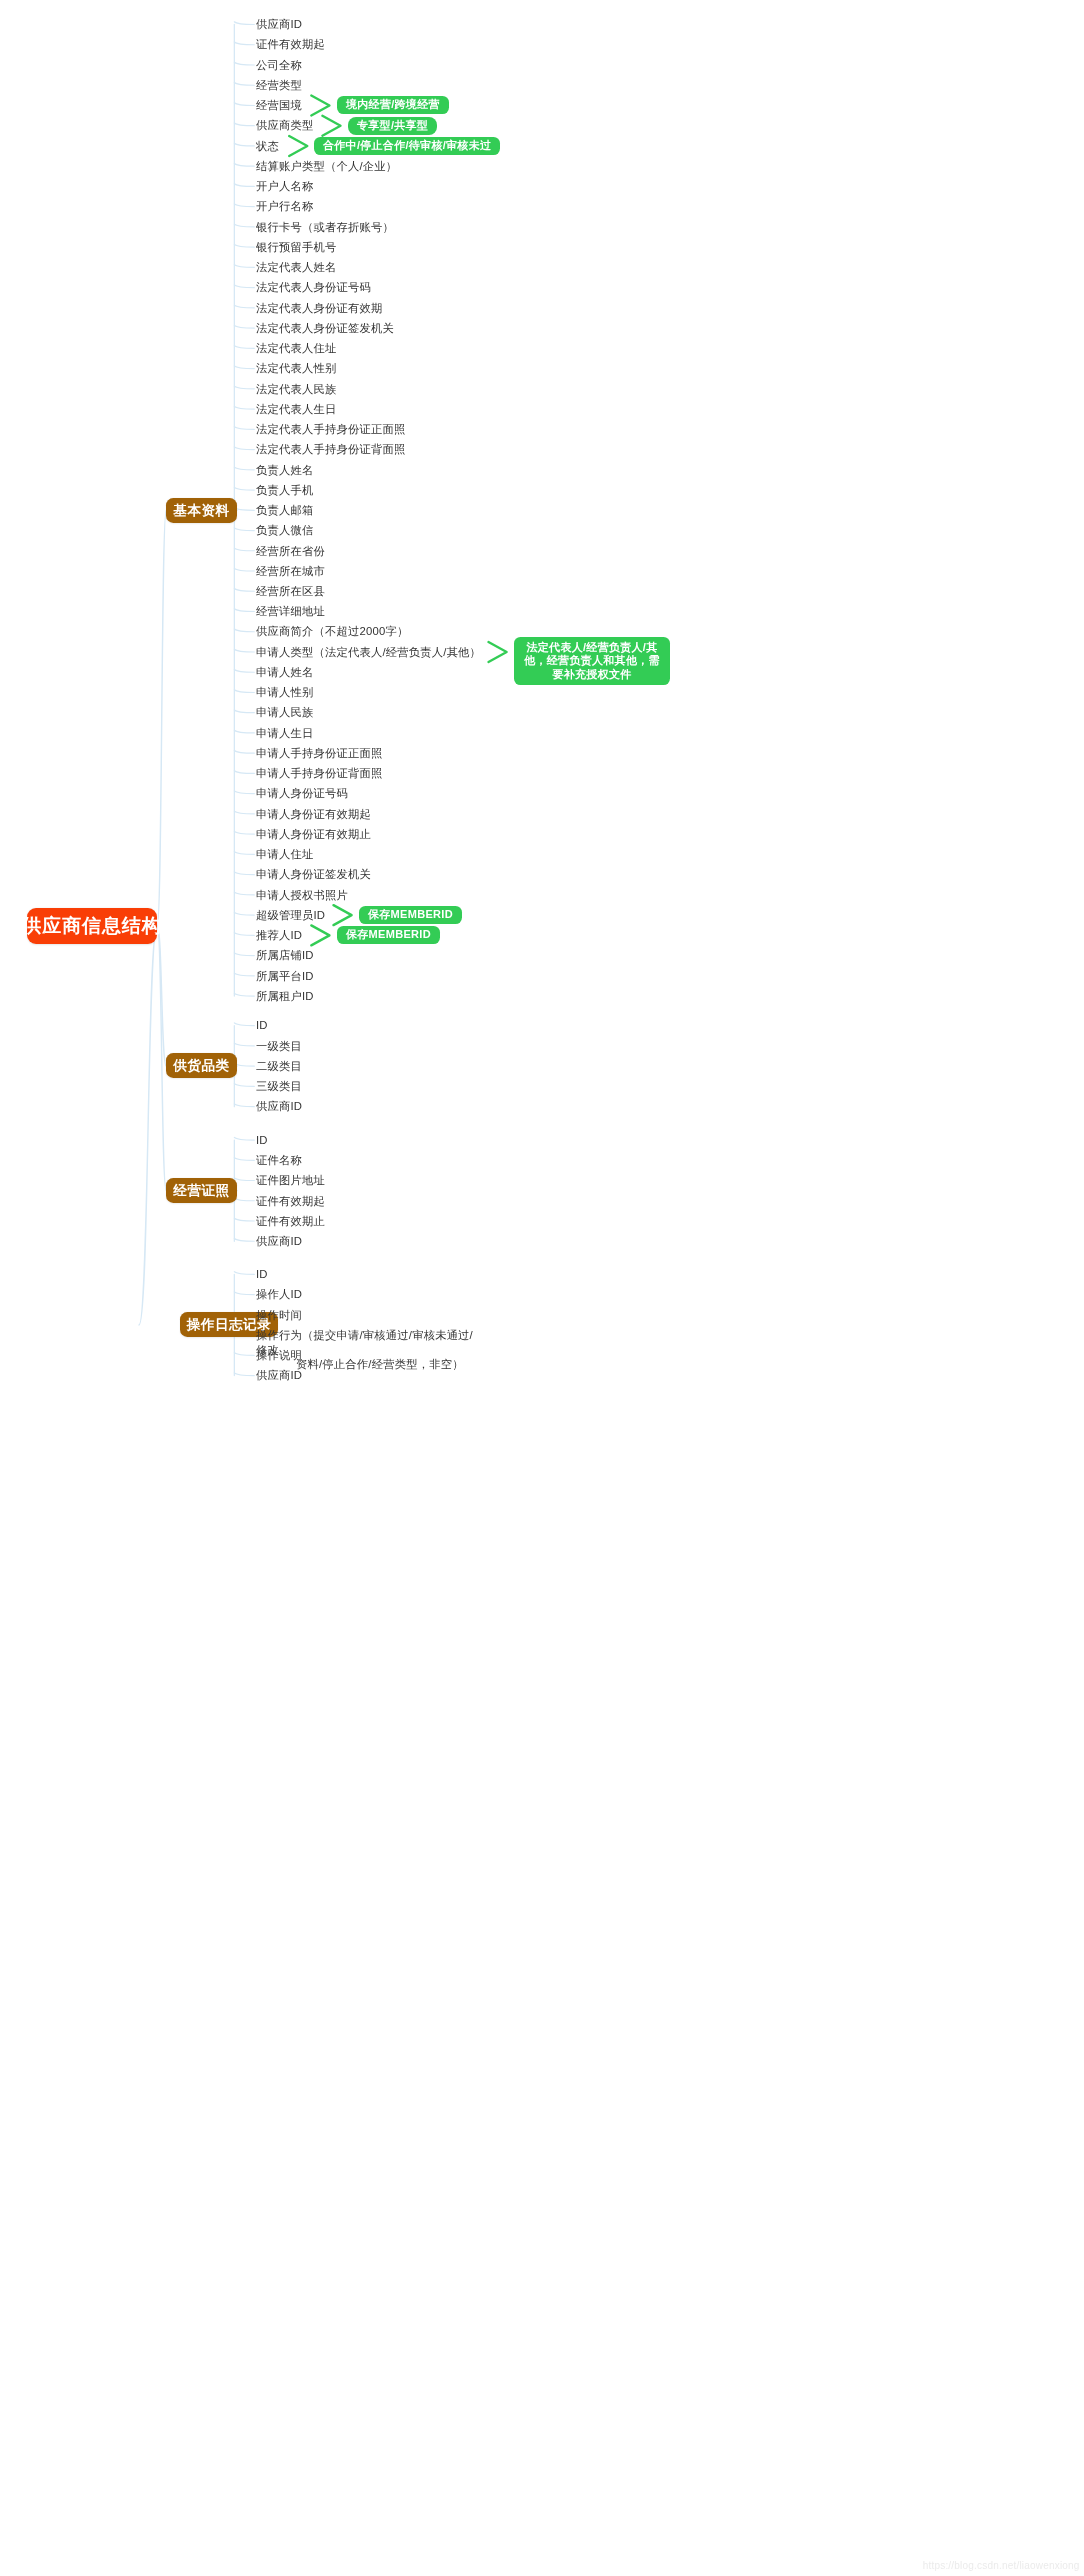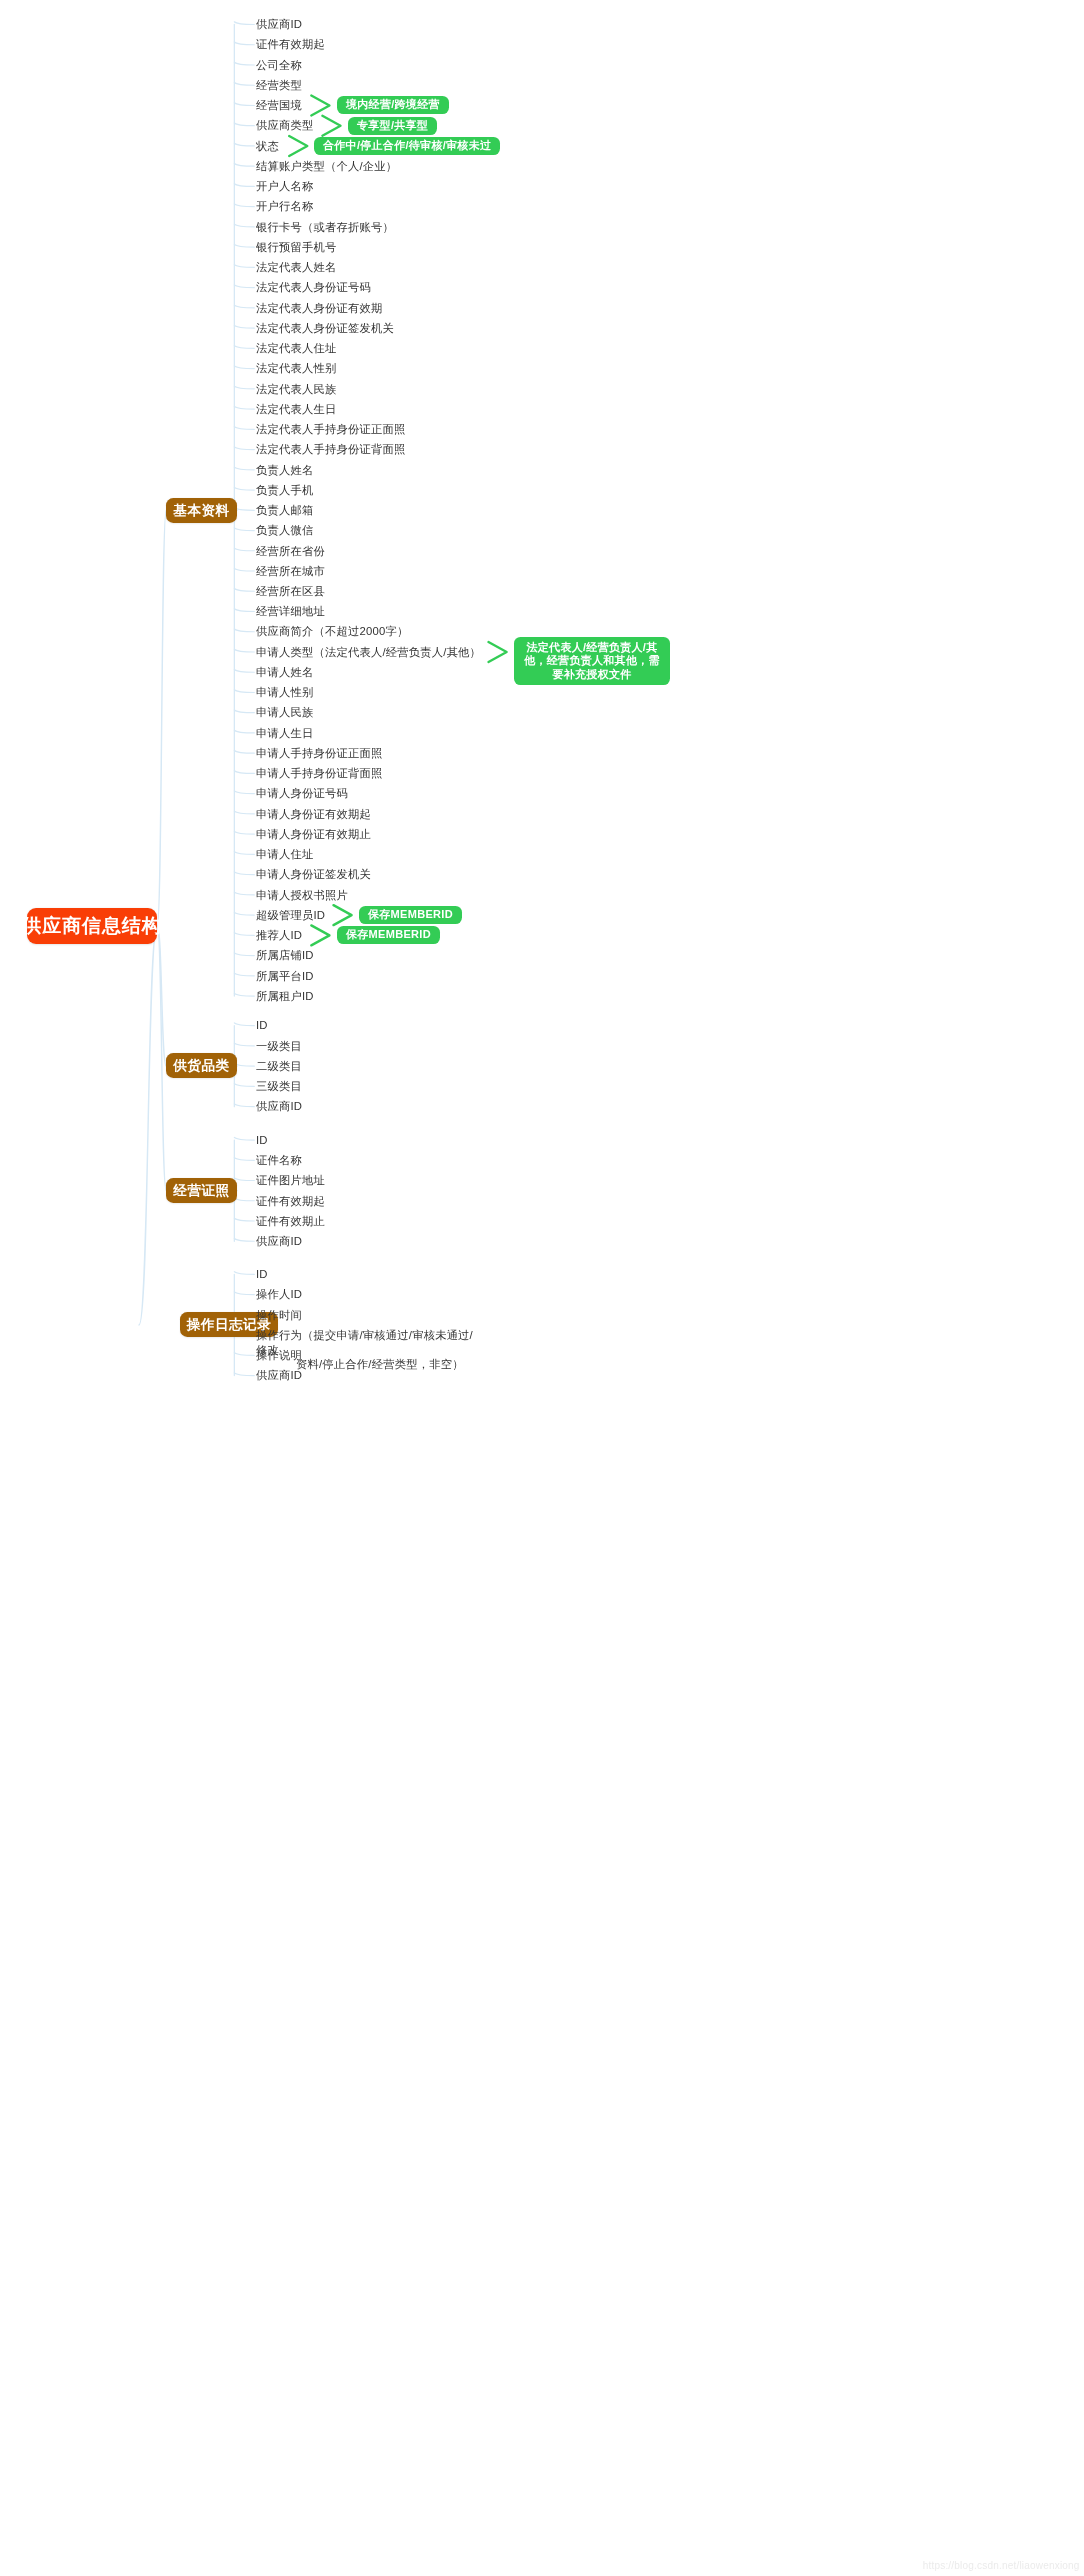--- a/index.html
+++ b/index.html
@@ -207,21 +207,21 @@
 
   <div id="nodes">
       <div class="branch-node" style="left: 166px; width: 71px; height: 25.4px; top: 498px;">基本资料</div>
       <div class="leaf" style="top: 17px; left: 256px;">供应商ID</div>
       <div class="leaf" style="top: 37px; left: 256px;">证件有效期起</div>
       <div class="leaf" style="top: 58px; left: 256px;">公司全称</div>
       <div class="leaf" style="top: 78px; left: 256px;">经营类型</div>
       <div class="leaf" style="top: 98px; left: 256px;">经营国境</div>
       <div class="tag" style="left: 337px; top: 96px; height: 18px;">境内经营/跨境经营</div>
       <div class="leaf" style="top: 118px; left: 256px;">供应商类型</div>
-      <div class="tag" style="left: 348px; top: 117px; height: 18px;">专享型/共享型</div>
+      <div class="tag" style="left: 348px; top: 117px; height: 18px; border-radius: 8px;">专享型/共享型</div>
       <div class="leaf" style="top: 139px; left: 256px;">状态</div>
       <div class="tag" style="left: 314px; top: 137px; height: 18px;">合作中/停止合作/待审核/审核未过</div>
       <div class="leaf" style="top: 159px; left: 256px;">结算账户类型（个人/企业）</div>
       <div class="leaf" style="top: 179px; left: 256px; text-align: right;">开户人名称</div>
       <div class="leaf" style="top: 199px; left: 256px;">开户行名称</div>
       <div class="leaf" style="top: 220px; left: 256px;">银行卡号（或者存折账号）</div>
       <div class="leaf" style="top: 240px; left: 256px;">银行预留手机号</div>
       <div class="leaf" style="top: 260px; left: 256px;">法定代表人姓名</div>
       <div class="leaf" style="top: 280px; left: 256px;">法定代表人身份证号码</div>
       <div class="leaf" style="top: 301px; left: 256px;">法定代表人身份证有效期</div>

